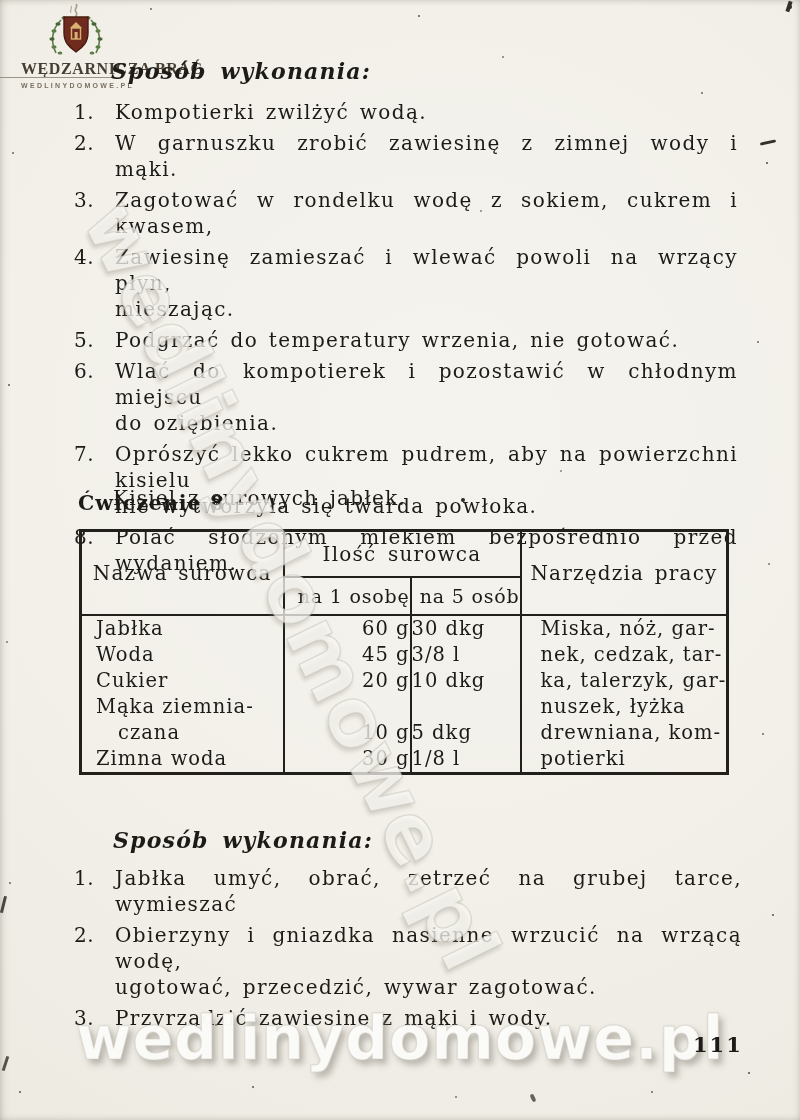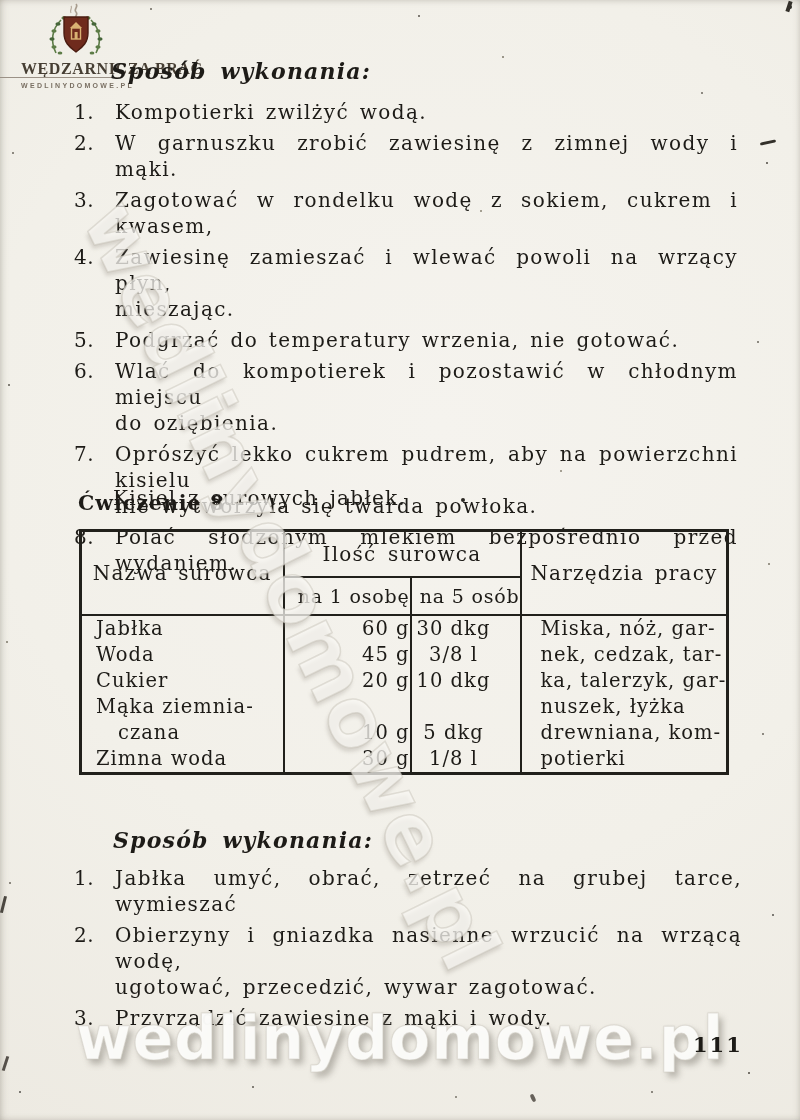--- a/index.html
+++ b/index.html
@@ -42,21 +42,21 @@
   table.spec th, table.spec td { border:2px solid #21201b; padding:0; font-weight:normal; }
   col.c1 { width:203px; } col.c2 { width:127px; } col.c3 { width:110px; } col.c4 { width:207px; }
   th.hname, th.htools { font-size:20px; letter-spacing:1.2px; word-spacing:3px; text-align:center; }
   th.hqty { height:44px; font-size:20px; letter-spacing:1.2px; word-spacing:4px; text-align:center; vertical-align:middle; }
   tr.subrow th { height:36px; font-size:19px; letter-spacing:.8px; text-align:right; vertical-align:middle; }
   td.bcell { vertical-align:top; padding:13px 0 9px 0; font-size:19.5px; letter-spacing:1px; }
   .tl { height:26px; line-height:26px; white-space:nowrap; overflow:visible; }
   td.names .tl { padding-left:14px; }
   td.names .tl:nth-child(5) { padding-left:36px; }
   td.per1 .tl { text-align:right; }
-  td.per5 .tl { text-align:center; padding-right:24px; }
+  td.per5 .tl { text-align:left; padding-right:24px; }
   td.tools .tl { padding-left:19px; }
   
   .wm { position:absolute; z-index:5; pointer-events:none; font-family:"DejaVu Sans","Liberation Sans",sans-serif;
     font-weight:700; white-space:nowrap; }
   .wm-diag { left:148px; top:186px; font-size:80px; letter-spacing:0;
     transform:rotate(64deg); transform-origin:0 0;
     color:rgba(249,248,244,.72); -webkit-text-stroke:1.5px rgba(195,190,180,.45);
     text-shadow:3px 3px 4px rgba(140,134,122,.28); }
   .wm-bottom { left:76px; top:1003px; font-size:60px; letter-spacing:1px;
     color:rgba(253,253,251,.95); -webkit-text-stroke:1px rgba(210,205,196,.55);

